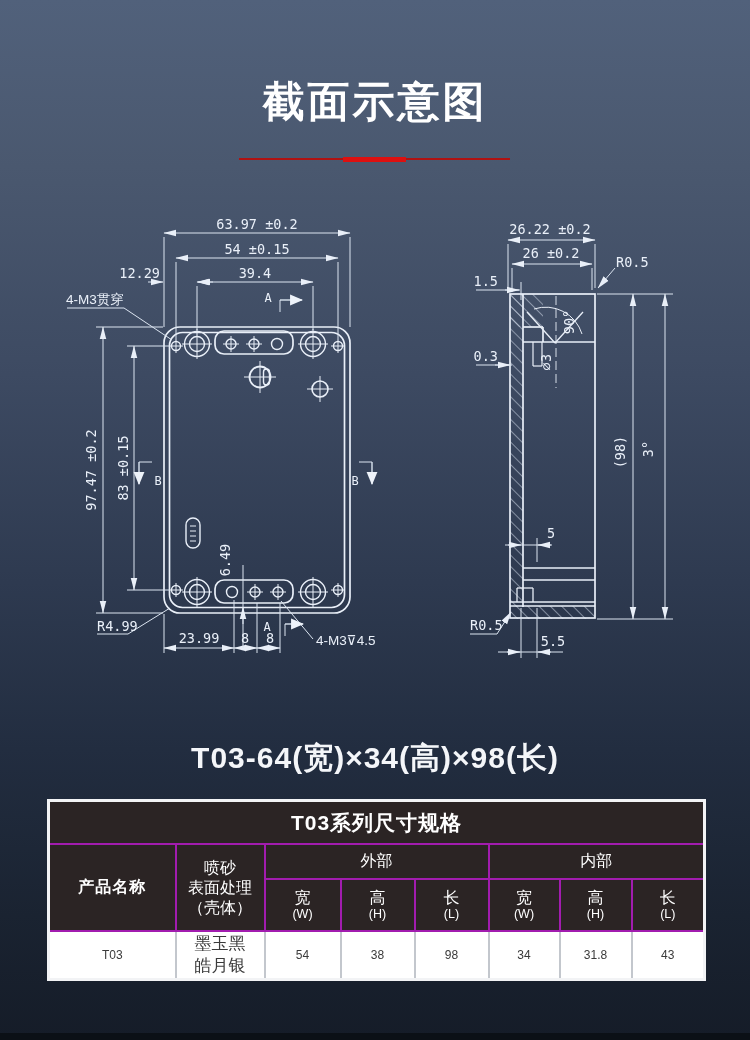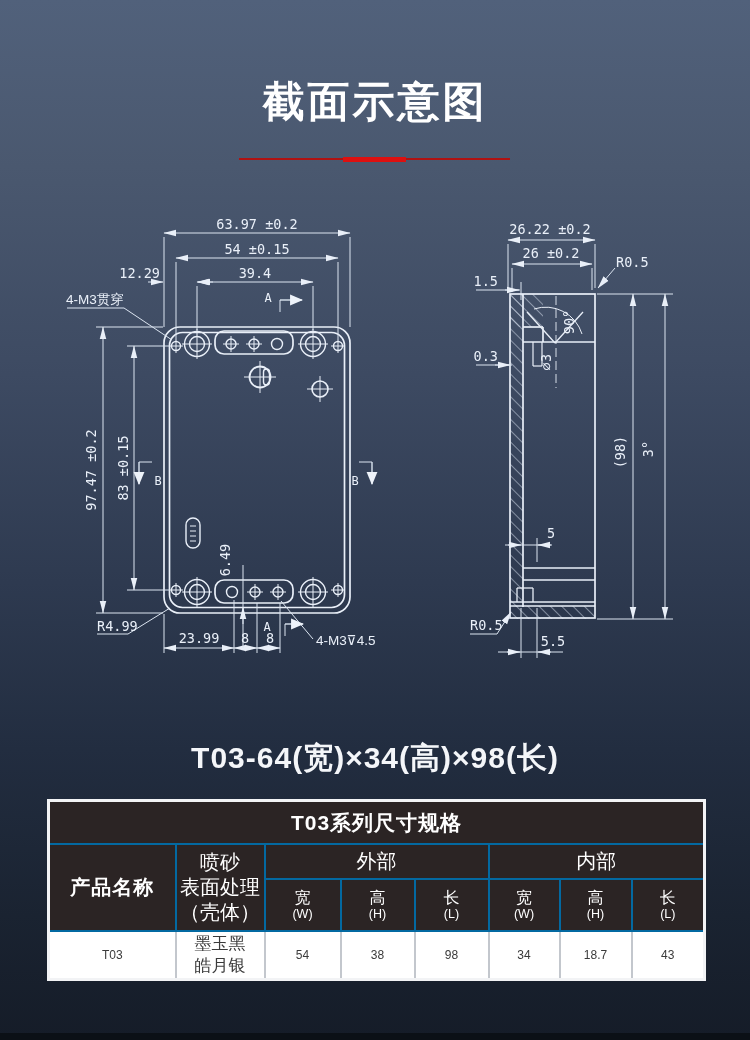--- a/index.html
+++ b/index.html
@@ -20,23 +20,23 @@
     position:absolute;top:726px;left:0;width:750px;text-align:center;
     color:#f4f6f9;font-size:30px;font-weight:bold;letter-spacing:1px;margin-top:12px;
   }
   
   table.spec{
     position:absolute;top:799px;left:47px;width:656px;
     border-collapse:collapse;table-layout:fixed;
     border:3px solid #f2f3f5;
     color:#ffffff;
   }
-  table.spec td{border:2px solid #0369a1;text-align:center;vertical-align:middle;background:#2b2424;}
+  table.spec td{border:2px solid #a21caf;text-align:center;vertical-align:middle;background:#2b2424;}
   tr.t-title td{height:39px;font-size:21px;font-weight:bold;letter-spacing:1px;}
-  tr.t-group td{height:31px;font-size:20px;}
+  tr.t-group td{height:31px;font-size:16px;}
   tr.t-sub td{height:48px;font-size:16px;line-height:1.15;}
   td.c-prod{font-size:21px;font-weight:bold;letter-spacing:1px;font-family:Liberation Serif, serif;}
   td.c-finish{font-size:15px;line-height:1.25;}
   tr.t-sub .en{font-size:12.5px;}
   tr.t-data td{background:#ffffff;color:#3a3a3a;height:41px;border-color:#c3c7cd;font-size:12px;}
   tr.t-data td.c-finish-val{font-size:17px;line-height:1.3;}
   .bottom-strip{position:absolute;left:0;bottom:0;width:750px;height:7px;background:#0b1016;}
   
   .dimtxt{fill:#eaf0f9;font-family:"DejaVu Sans Mono","Liberation Mono",monospace;font-size:13.5px;}
   .dimtxt-s{fill:#eaf0f9;font-family:"DejaVu Sans Mono","Liberation Mono",monospace;font-size:12px;}
@@ -331,19 +331,19 @@
   <tr class="t-data">
     <td>T03</td>
     <td class="c-finish-val">
       <div>墨玉黑</div>
       <div>皓月银</div>
     </td>
     <td>54</td>
     <td>38</td>
     <td>98</td>
     <td>34</td>
-    <td>18.7</td>
+    <td>31.8</td>
     <td>43</td>
   </tr>
 </tbody>
   </table>
 
 <div class="bottom-strip"></div>
 
 </body></html>

